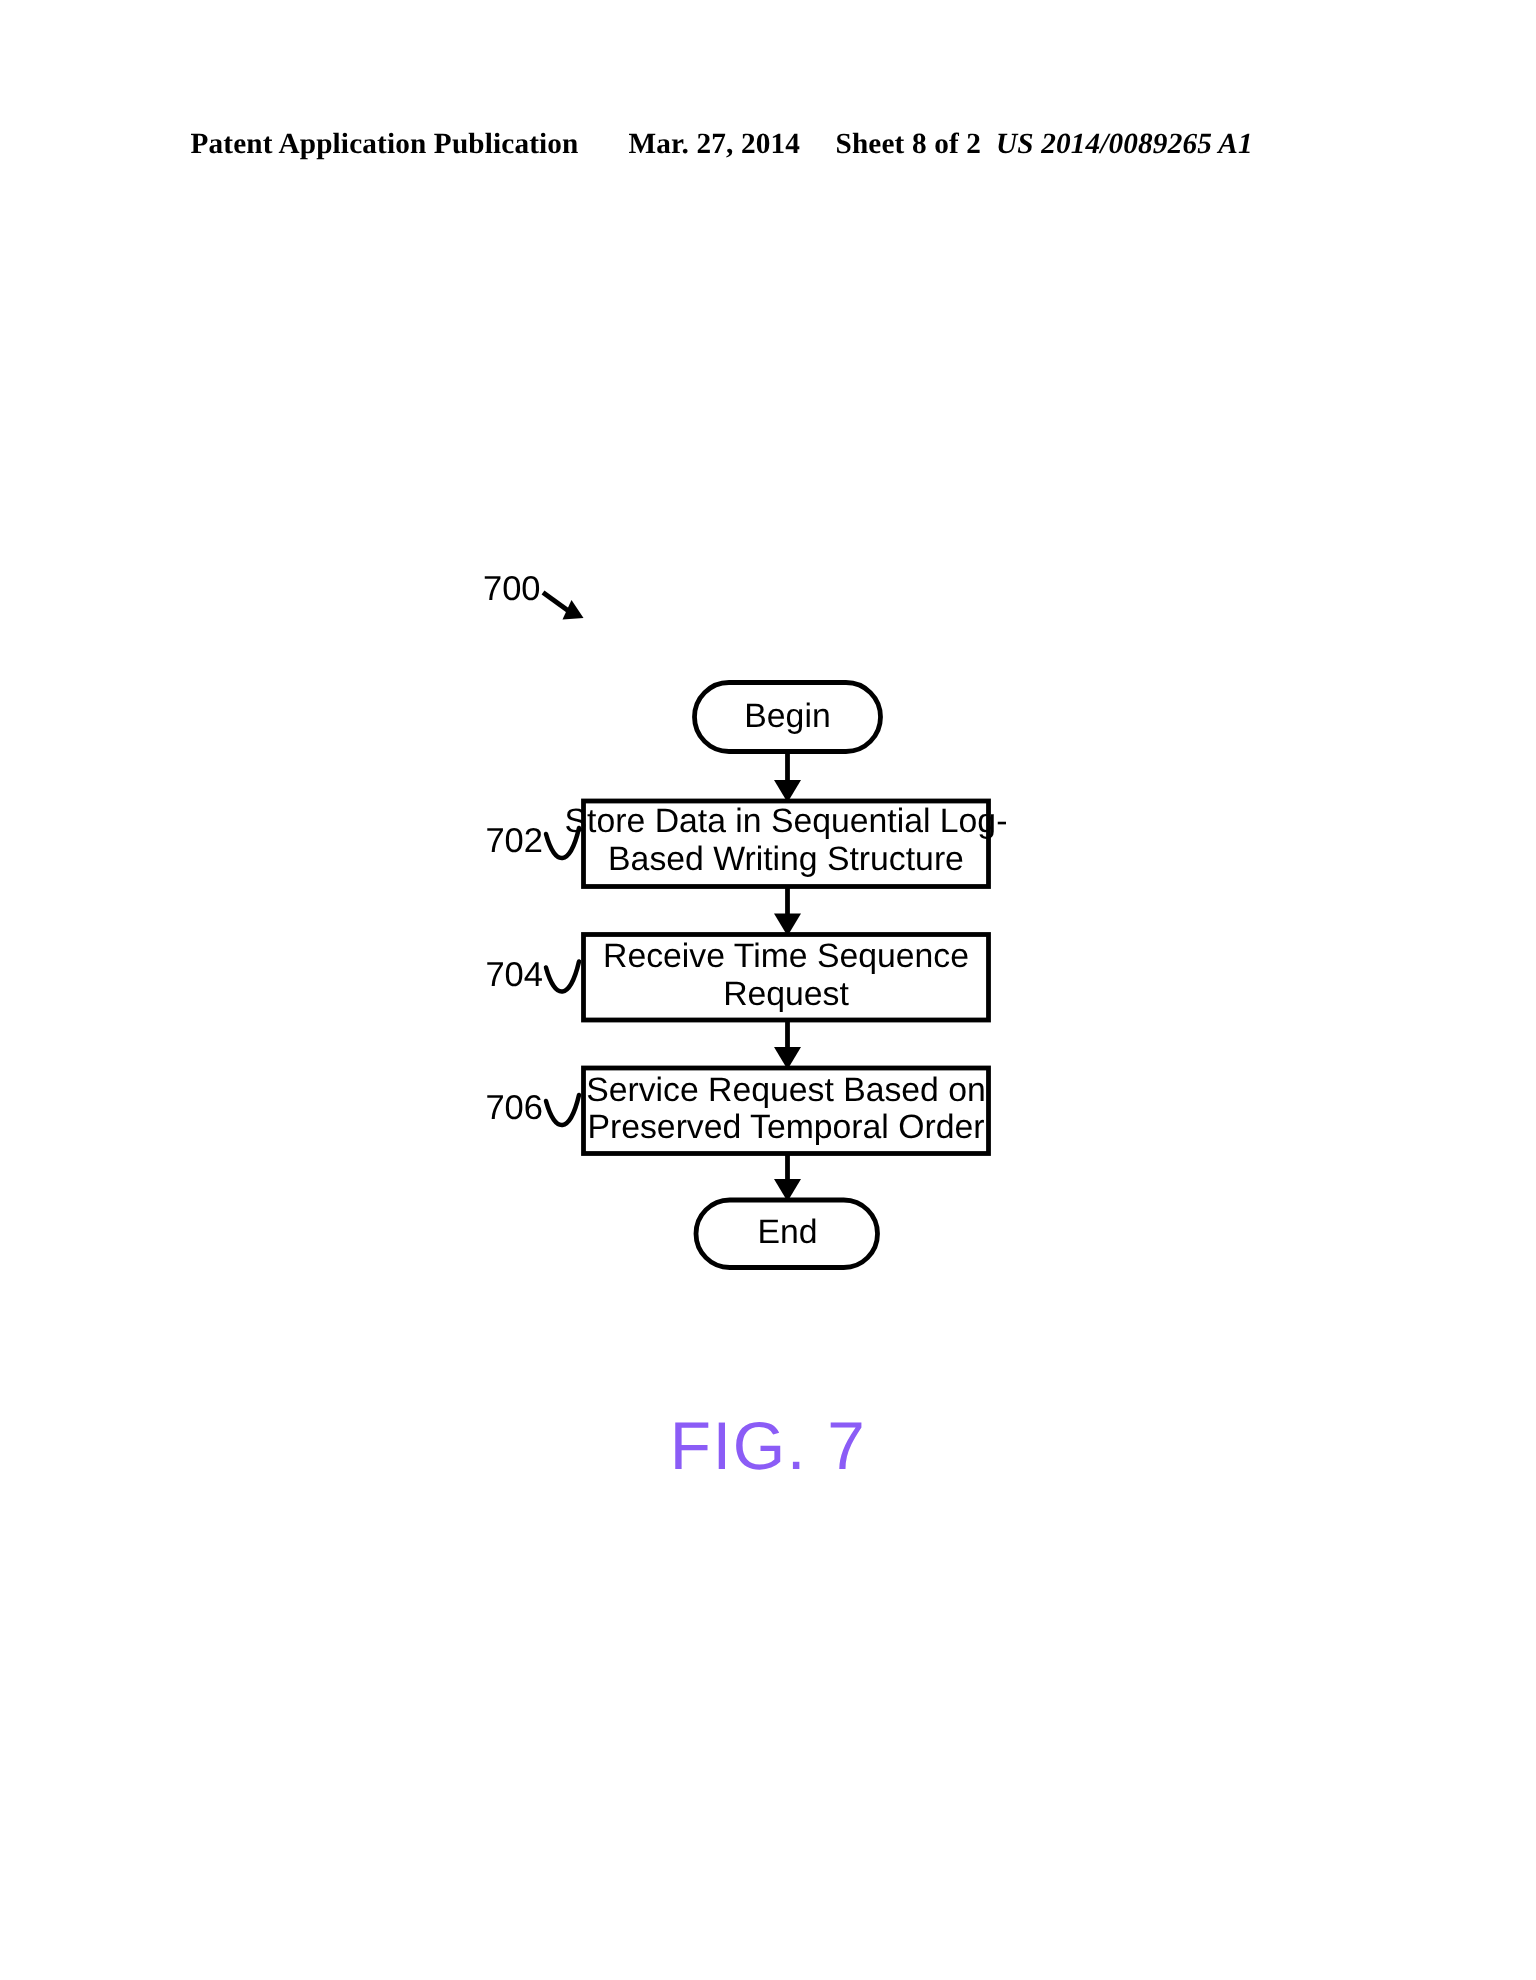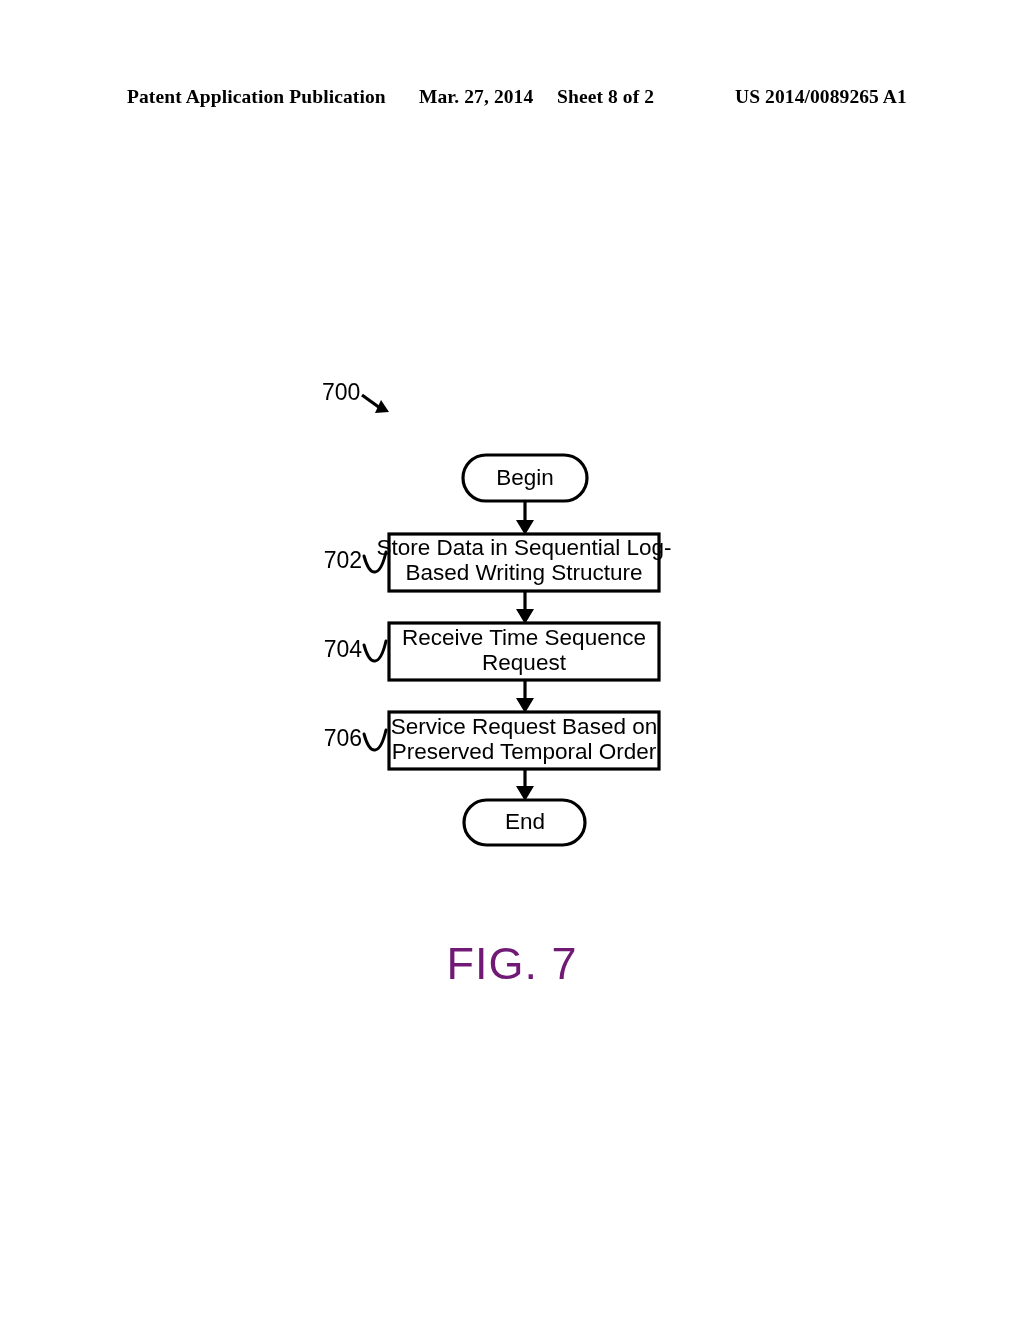--- a/index.html
+++ b/index.html
@@ -40,22 +40,23 @@
     top: 0;
     font-family: Liberation Serif, serif;
   }
   #patent-header .hdr-sheet {
     position: absolute;
     left: 557px;
     top: 0;
   }
   #patent-header .hdr-docnum {
     position: absolute;
-    left: 735px;
+    left: 664px;
     top: 0;
+    font-style: italic;
   }
 
   
   #figure-700 {
     position: absolute;
     left: 0;
     top: 0;
     width: 1024px;
     height: 1016px;
   }
@@ -68,21 +69,21 @@
   
   #figure-caption {
     position: absolute;
     left: 0;
     top: 938px;
     width: 1024px;
     text-align: center;
     font-family: "Liberation Sans", sans-serif;
     font-size: 45px;
     letter-spacing: 1px;
-    color: #701a75;
+    color: #8b5cf6;
   }
 
   .node-text {
     font-family: "Liberation Sans", sans-serif;
     font-size: 22.5px;
     fill: #000000;
     text-anchor: middle;
     dominant-baseline: middle;
   }
   .ref-text {

